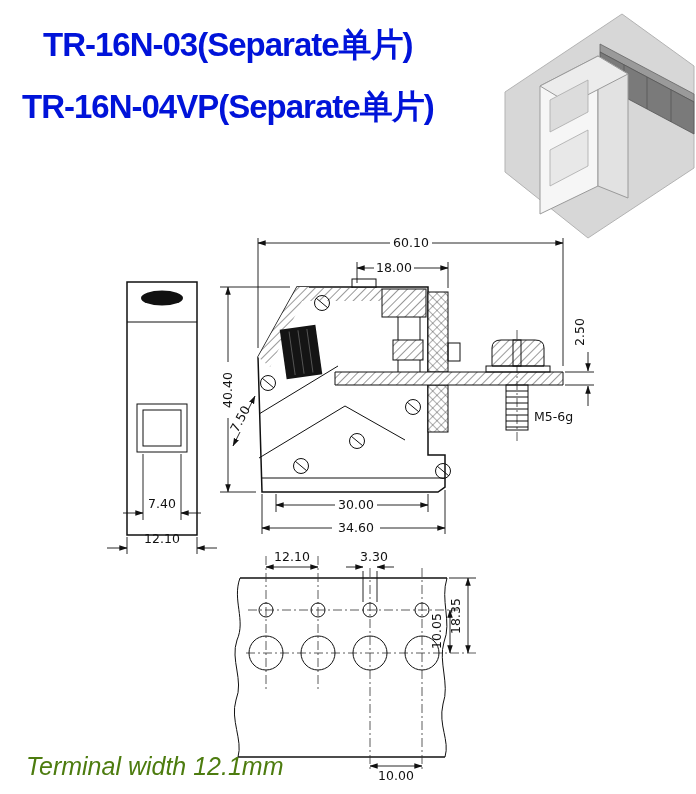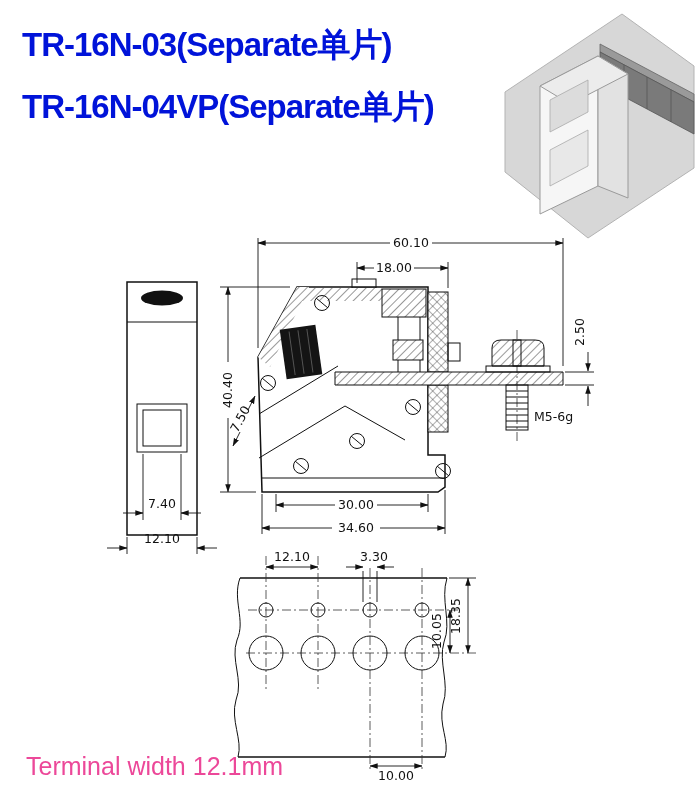--- a/index.html
+++ b/index.html
@@ -18,21 +18,21 @@
   text.dim{font-size:12.5px;fill:#111;font-family:"DejaVu Sans", sans-serif}
   .dl{stroke:#111;stroke-width:0.9;fill:none}          
   .cl{stroke:#333;stroke-width:0.8;stroke-dasharray:9 3 2 3;fill:none} 
   .ol{stroke:#111;stroke-width:1.5;fill:#fff}          
   .il{stroke:#111;stroke-width:1;fill:none}            
   .ht{stroke:#111;stroke-width:1}                      
 </style>
 </head>
 <body>
 
-<div class="title" style="color: rgb(0, 19, 217);">
+<div class="title" style="color: rgb(0, 19, 217); text-align: center;">
   <div>TR-16N-03(Separate单片)</div>
   <div>TR-16N-04VP(Separate单片)</div>
 </div>
 
 <svg width="696" height="794" viewBox="0 0 696 794">
   <defs>
     <marker id="arr" viewBox="0 0 10 10" refX="9.5" refY="5" markerWidth="9" markerHeight="9" orient="auto">
       <path d="M0,1.6 L10,5 L0,8.4 Z" fill="#111"></path>
     </marker>
     <pattern id="h1" patternUnits="userSpaceOnUse" width="6" height="6" patternTransform="rotate(45)">
@@ -255,13 +255,13 @@
     </g>
 
     <g>
       <line x1="396" y1="766" x2="370" y2="766" class="dl" marker-end="url(#arr)"></line>
       <line x1="396" y1="766" x2="422" y2="766" class="dl" marker-end="url(#arr)"></line>
       <text class="dim" x="396" y="780" text-anchor="middle">10.00</text>
     </g>
   </g>
 </svg>
 
-<div class="footer" style="color: #ec4899;">Terminal width 12.1mm</div>
+<div class="footer" style="color: #4d7c0f; font-style: italic;">Terminal width 12.1mm</div>
 
 </body></html>

